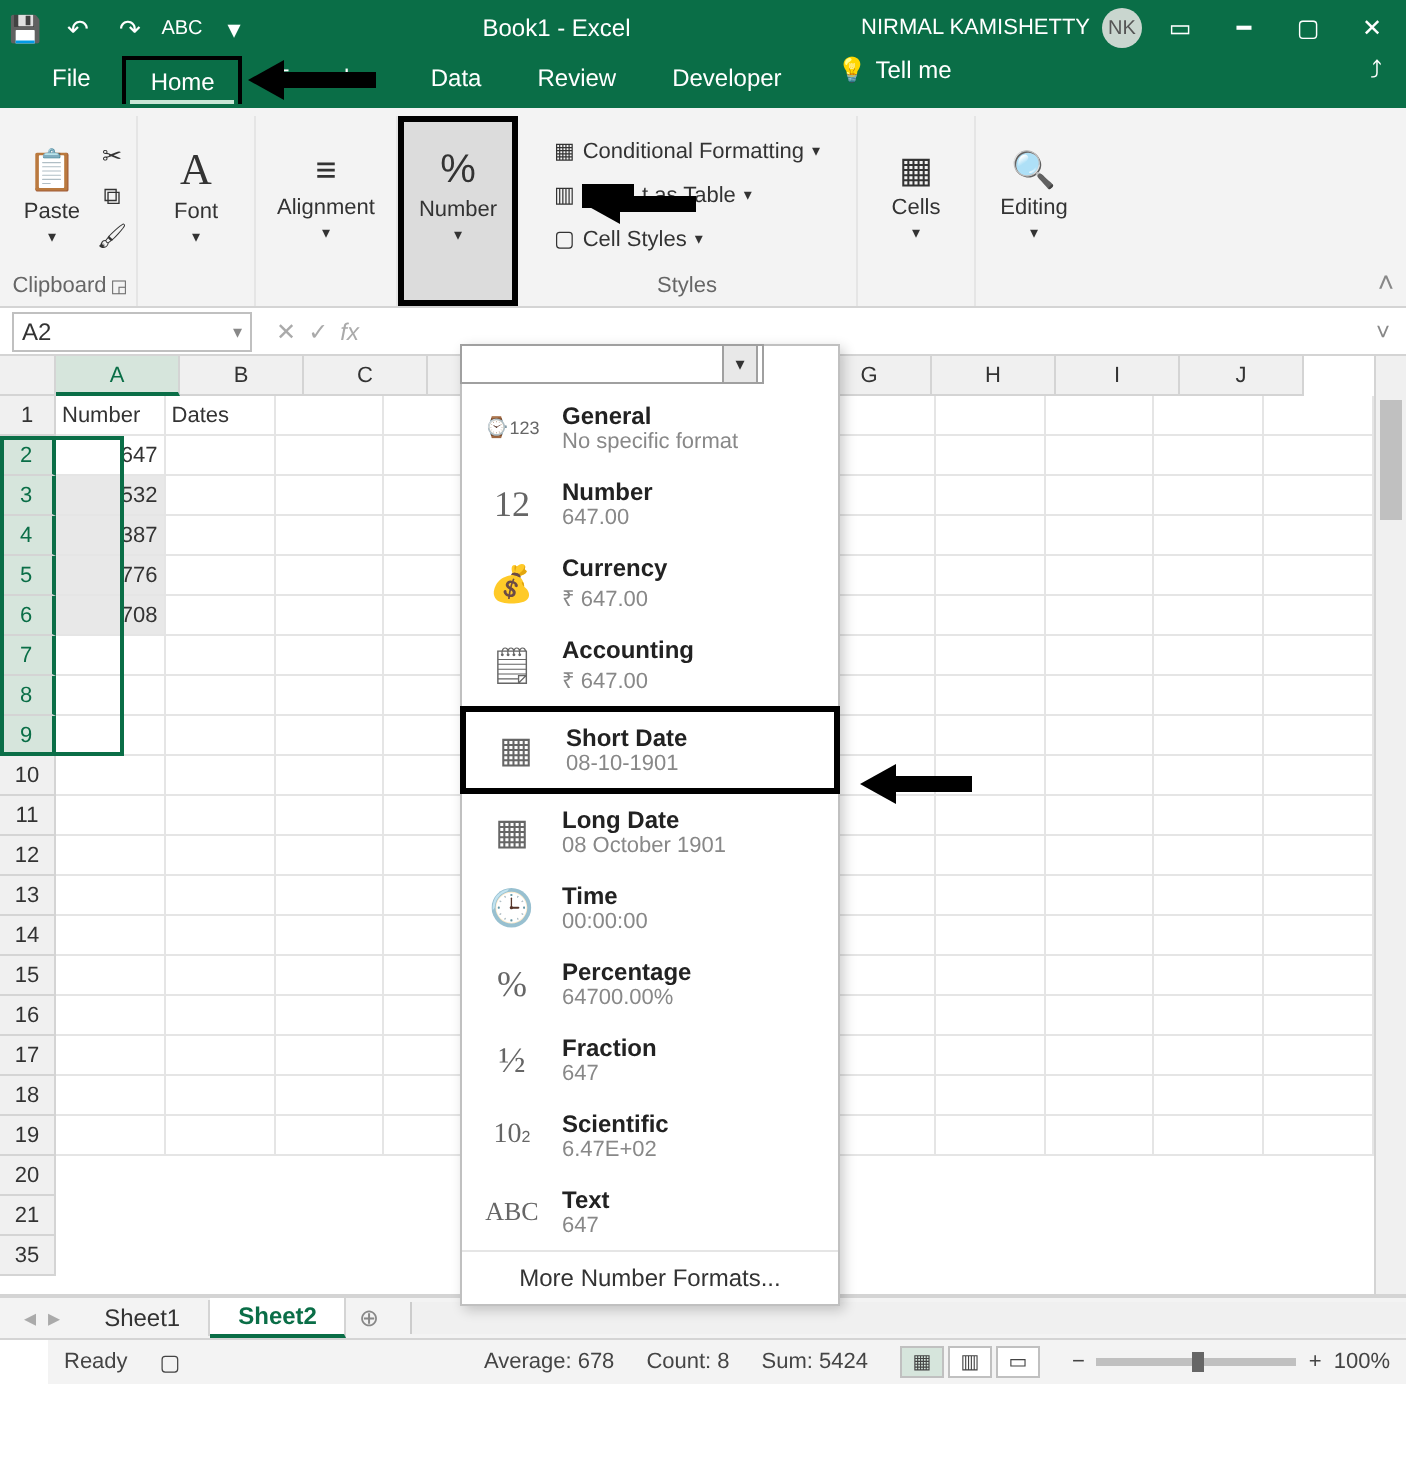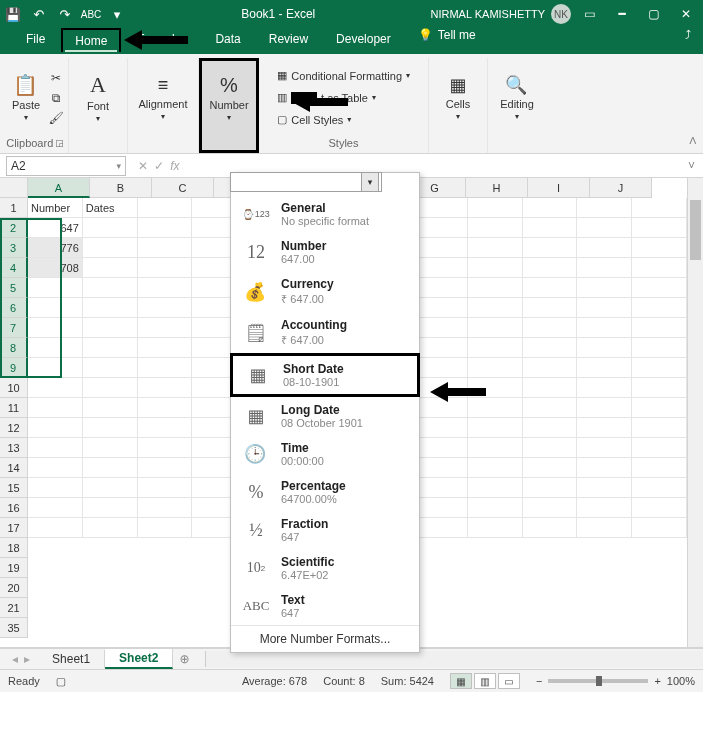--- a/index.html
+++ b/index.html
@@ -71,21 +71,21 @@
 
 
 .sheet-tabs-row { height: 22px; background: #f3f3f3; display: flex; align-items: center; border-top: 1px solid #d4d4d4; border-bottom: 1px solid #d4d4d4; padding-left: 4px; gap: 0; }
 .sheet-nav { display: flex; gap: 6px; color: #aaa; padding: 0 8px; }
 .sheet-tab { padding: 2px 14px; font-size: 12px; border-right: 1px solid #d4d4d4; background: #f3f3f3; }
 .sheet-tab.active { background: #fff; color: #0a6e47; font-weight: 600; border-bottom: 2px solid #0a6e47; }
 .sheet-add { width: 22px; text-align: center; color: #888; }
 .hscroll { flex: 1; margin-left: 10px; border-left: 1px solid #ccc; height: 16px; background: #f0f0f0; }
 
 
-.statusbar { height: 22px; background: #f3f3f3; display: flex; align-items: center; font-size: 11px; color: #444; padding: 0 8px; gap: 16px; }
+.statusbar { height: 22px; background: #f3f3f3; display: flex; align-items: center; font-size: 11px; color: #444; padding: 0 8px; gap: 16px; margin-left: 24px; }
 .statusbar .flex { flex: 1; }
 .view-btns { display: flex; gap: 2px; }
 .view-btn { width: 22px; height: 16px; border: 1px solid #c0c0c0; display: flex; align-items: center; justify-content: center; font-size: 10px; background: #fff; }
 .view-btn.active { background: #d6e5dc; }
 .zoom { display: flex; align-items: center; gap: 6px; }
 .zoom-track { width: 100px; height: 4px; background: #c0c0c0; position: relative; }
 .zoom-thumb { position: absolute; left: 48px; top: -3px; width: 6px; height: 10px; background: #666; }
 
 
 .arrow { position: absolute; z-index: 100; }
@@ -317,20 +317,44 @@
         <div class="cell"></div>
         <div class="cell" style="width: 190px; border-right: 1px solid rgb(229, 229, 229);"></div>
         <div class="cell"></div>
         <div class="cell"></div>
         <div class="cell"></div>
         <div class="cell"></div>
         <div class="cell"></div>
         <div class="cell"></div>
       </div>
       <div class="cell-row">
+        <div class="cell selrange">532</div>
+        <div class="cell"></div>
+        <div class="cell"></div>
+        <div class="cell" style="width: 190px; border-right: 1px solid rgb(229, 229, 229);"></div>
+        <div class="cell"></div>
+        <div class="cell"></div>
+        <div class="cell"></div>
+        <div class="cell"></div>
+        <div class="cell"></div>
+        <div class="cell"></div>
+      </div>
+      <div class="cell-row">
+        <div class="cell selrange">387</div>
+        <div class="cell"></div>
+        <div class="cell"></div>
+        <div class="cell" style="width: 190px; border-right: 1px solid rgb(229, 229, 229);"></div>
+        <div class="cell"></div>
+        <div class="cell"></div>
+        <div class="cell"></div>
+        <div class="cell"></div>
+        <div class="cell"></div>
+        <div class="cell"></div>
+      </div>
+      <div class="cell-row">
         <div class="cell selrange">776</div>
         <div class="cell"></div>
         <div class="cell"></div>
         <div class="cell" style="width: 190px; border-right: 1px solid rgb(229, 229, 229);"></div>
         <div class="cell"></div>
         <div class="cell"></div>
         <div class="cell"></div>
         <div class="cell"></div>
         <div class="cell"></div>
         <div class="cell"></div>

